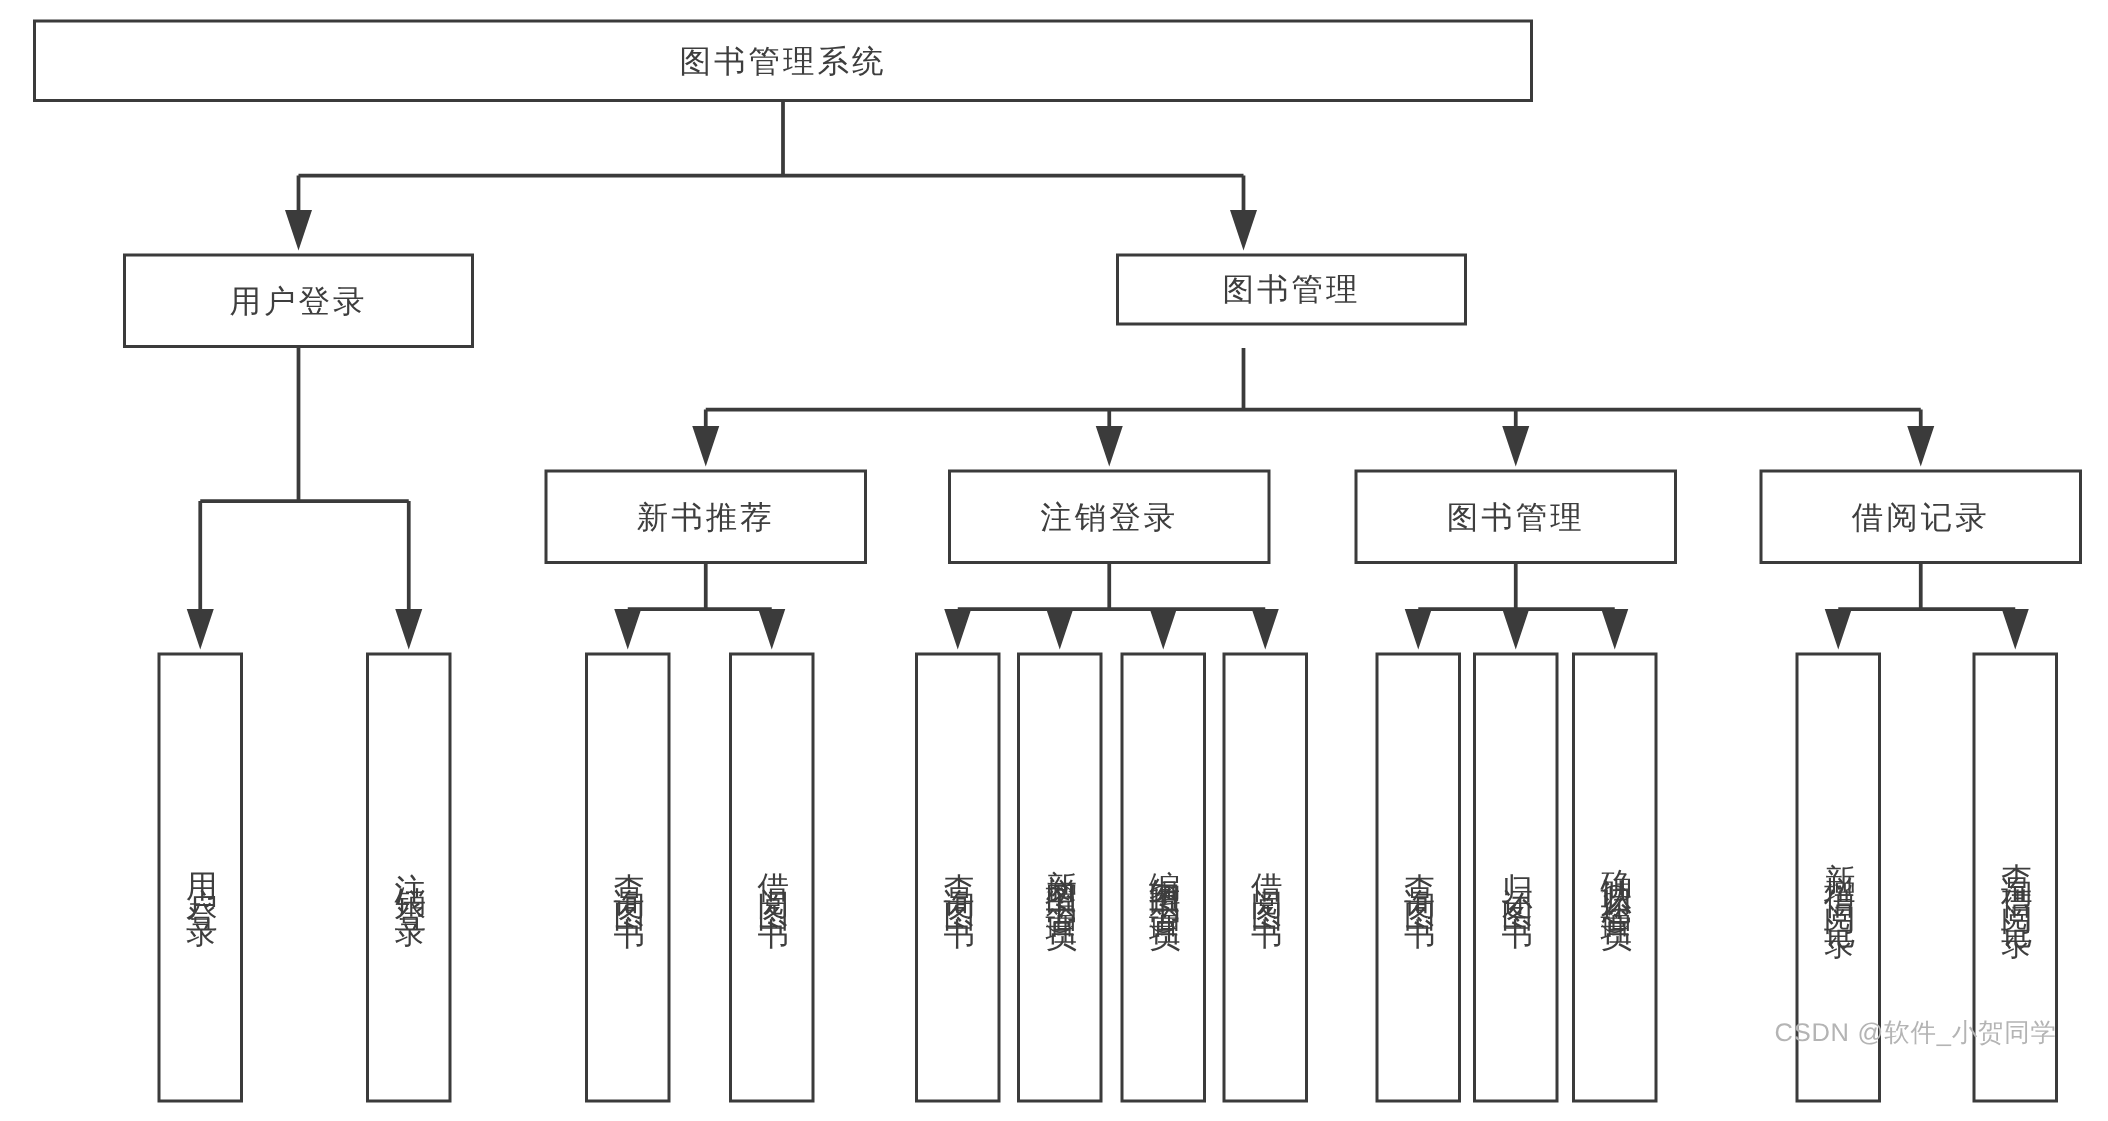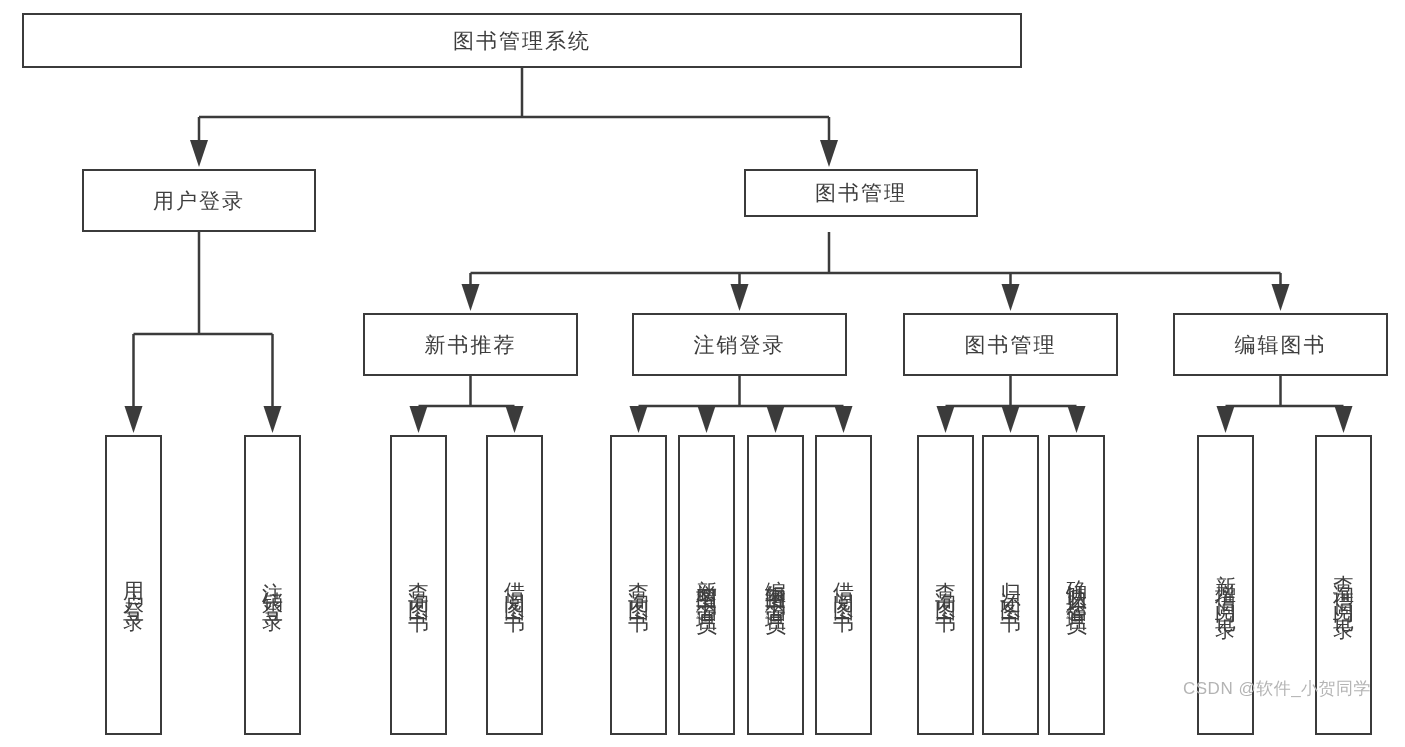--- a/index.html
+++ b/index.html
@@ -88,21 +88,21 @@
   </svg>
 
   <div class="node h" style="left:22px;top:13px;width:1000px;height:55px">图书管理系统</div>
 
   <div class="node h" style="left:82px;top:169px;width:234px;height:63px">用户登录</div>
   <div class="node h" style="left:744px;top:169px;width:234px;height:48px">图书管理</div>
 
   <div class="node h" style="left:363px;top:313px;width:215px;height:63px">新书推荐</div>
   <div class="node h" style="left:632px;top:313px;width:215px;height:63px">注销登录</div>
   <div class="node h" style="left:903px;top:313px;width:215px;height:63px">图书管理</div>
-  <div class="node h" style="left:1173px;top:313px;width:215px;height:63px">编辑图书</div>
+  <div class="node h" style="left:1173px;top:313px;width:215px;height:63px">借阅记录</div>
 
   <div class="node v" style="left:105px;top:435px;width:57px;height:300px">用户登录</div>
   <div class="node v" style="left:244px;top:435px;width:57px;height:300px">注销登录</div>
 
   <div class="node v" style="left:390px;top:435px;width:57px;height:300px">查询图书</div>
   <div class="node v" style="left:486px;top:435px;width:57px;height:300px">借阅图书</div>
 
   <div class="node v" style="left:610px;top:435px;width:57px;height:300px">查询图书</div>
   <div class="node v long" style="left:678px;top:435px;width:57px;height:300px">新增图书（管理员）</div>
   <div class="node v long" style="left:747px;top:435px;width:57px;height:300px">编辑图书（管理员）</div>

